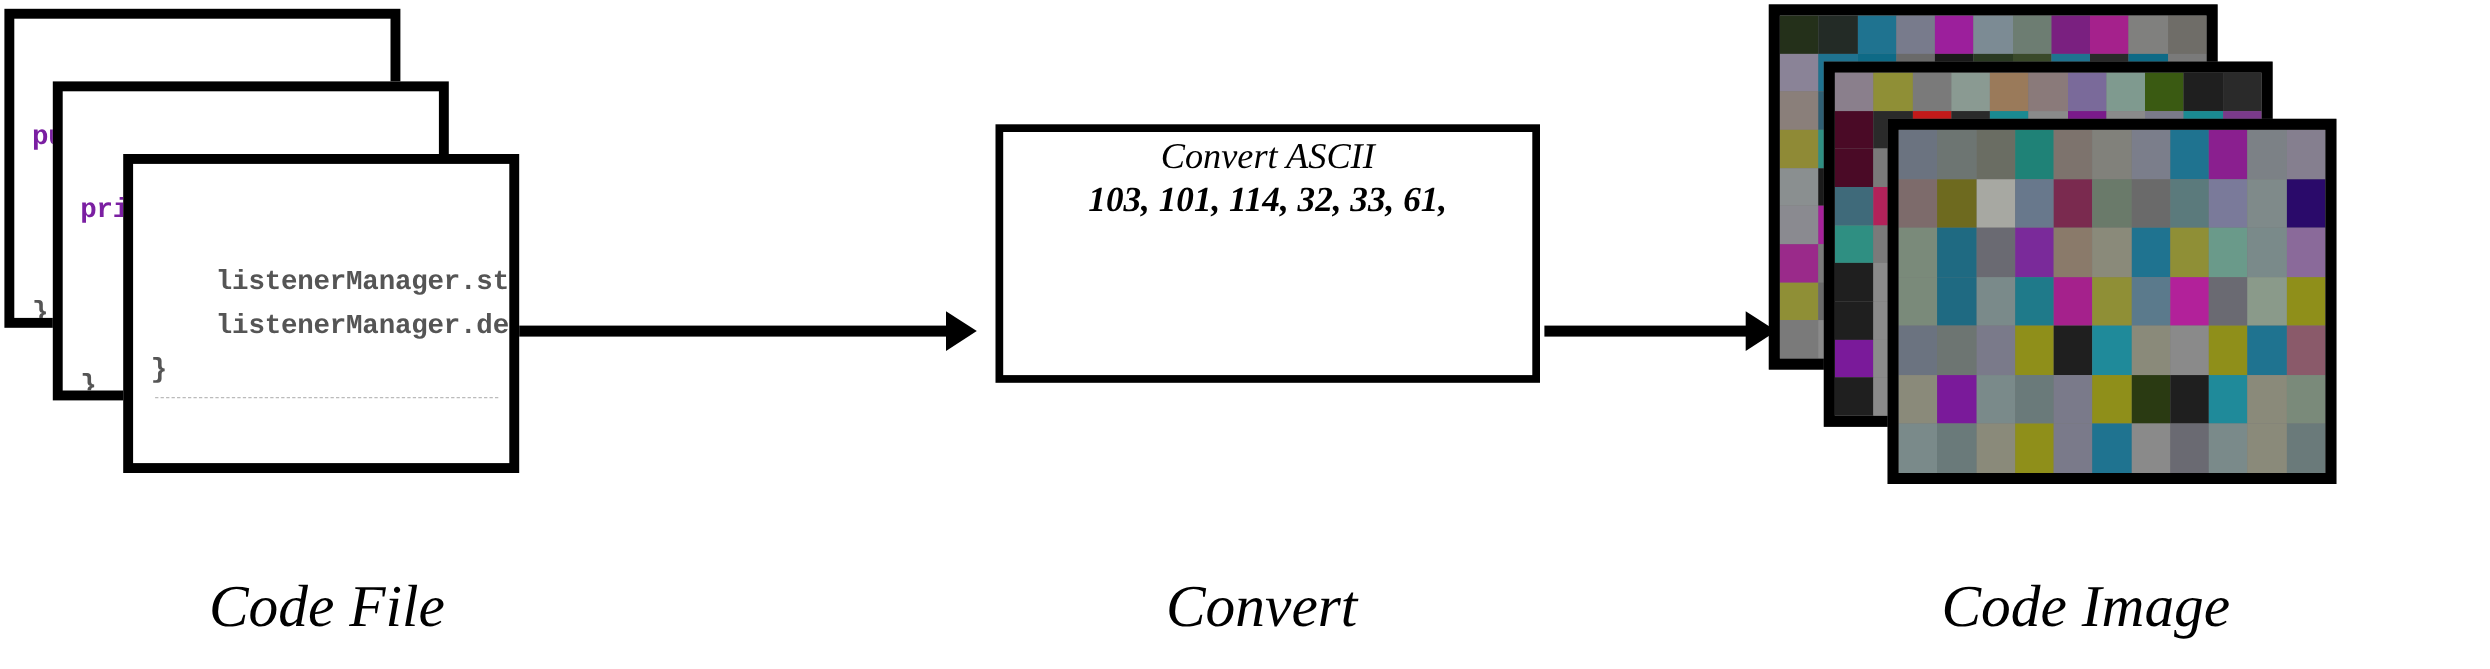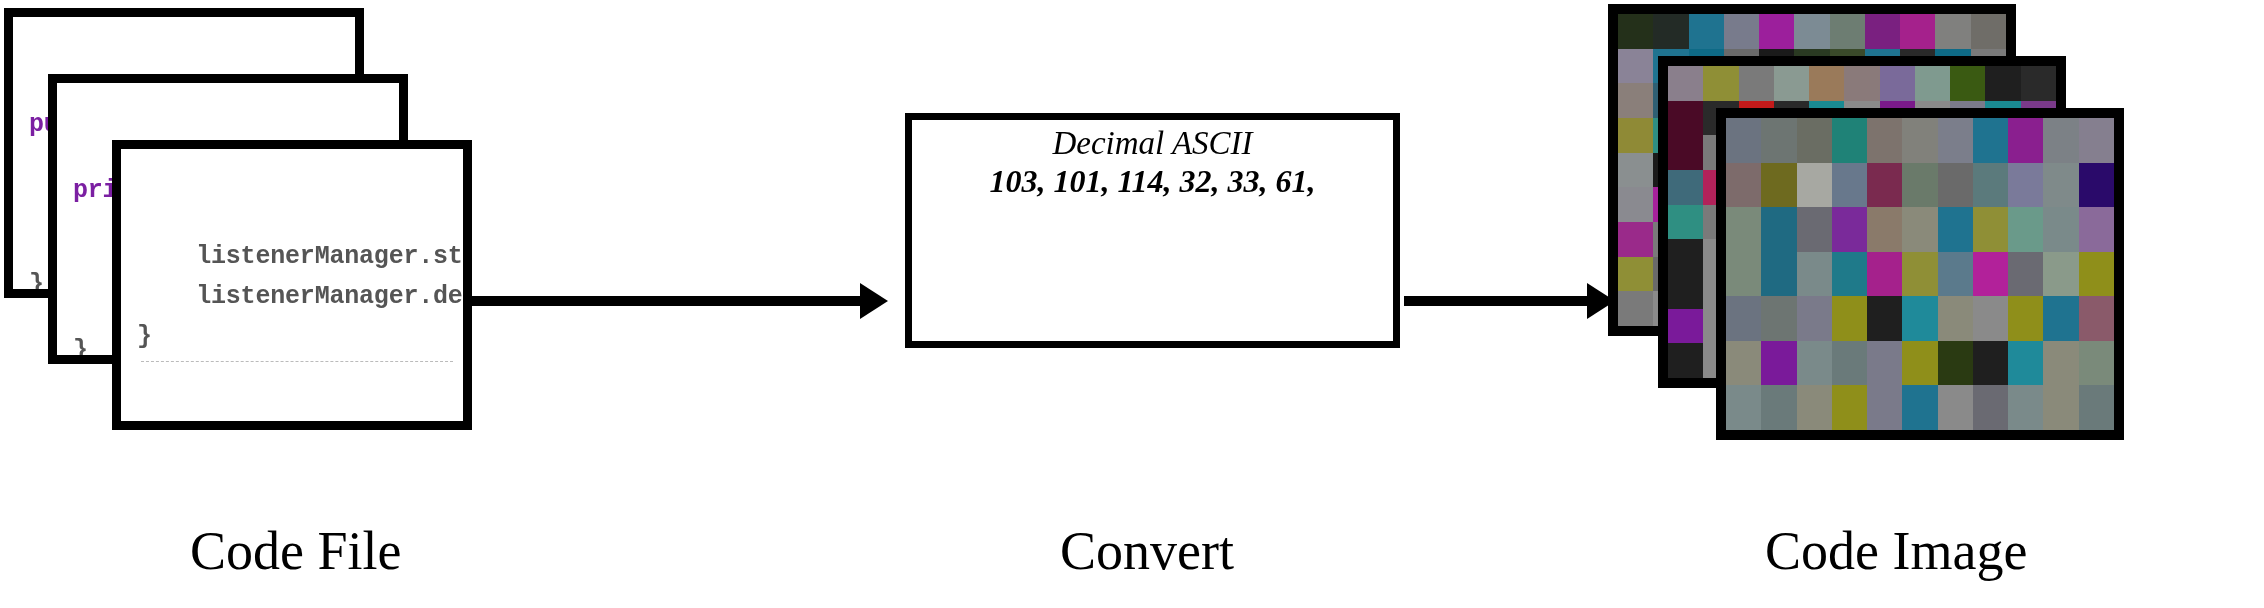--- a/index.html
+++ b/index.html
@@ -107,20 +107,21 @@
   #img-panel-back  { left: 8px;   top: 4px;   width: 408px; height: 332px; z-index: 1; }
   #img-panel-mid   { left: 58px;  top: 56px;  width: 408px; height: 332px; z-index: 2; }
   #img-panel-front { left: 116px; top: 108px; width: 408px; height: 332px; z-index: 3; }
 
   .pix-grid { display: grid; width: 100%; height: 100%; }
 
   
   .caption {
     position: absolute;
     font-family: "Liberation Serif", "DejaVu Serif", serif;
+    font-style: italic;
     font-size: 54px;
     color: #000;
     white-space: nowrap;
   }
   #caption-code-file  { left: 190px;  top: 520px; }
   #caption-convert    { left: 1060px; top: 520px; }
   #caption-code-image { left: 1765px; top: 520px; }
 </style>
 </head>
 <body>
@@ -133,21 +134,21 @@
     <div class="pad"><div><span class="tok-kw">private </span><span class="tok-type">void </span><span class="tok-plain">addDefaultBuilders</span></div><div>&nbsp;</div><div>&nbsp;</div><div>&nbsp;</div><div><span class="tok-plain">}</span></div></div>
   </div>
   <div class="code-panel" id="code-panel-front">
     <div class="pad"><div><span class="tok-plain">    listenerManager.stop();</span></div><div><span class="tok-plain">    listenerManager.destroy();</span></div><div><span class="tok-plain">}</span></div><div class="code-sep"></div><div>&nbsp;</div></div>
   </div>
 </div>
 
 <div class="arrow" id="arrow-1"></div>
 
 <div id="convert-box">
-  <div id="convert-title">Decimal ASCII</div>
+  <div id="convert-title">Convert ASCII</div>
   <div id="convert-values">
       <span class="vline">103, 101, 114, 32, 33, 61,</span>
     </div>
 </div>
 
 <div class="arrow" id="arrow-2"></div>
 
 <div id="code-image-group">
   <div class="img-panel" id="img-panel-back">
     <div class="pix-grid" style="grid-template-columns: repeat(11, 1fr); grid-template-rows: repeat(9, 1fr);">

